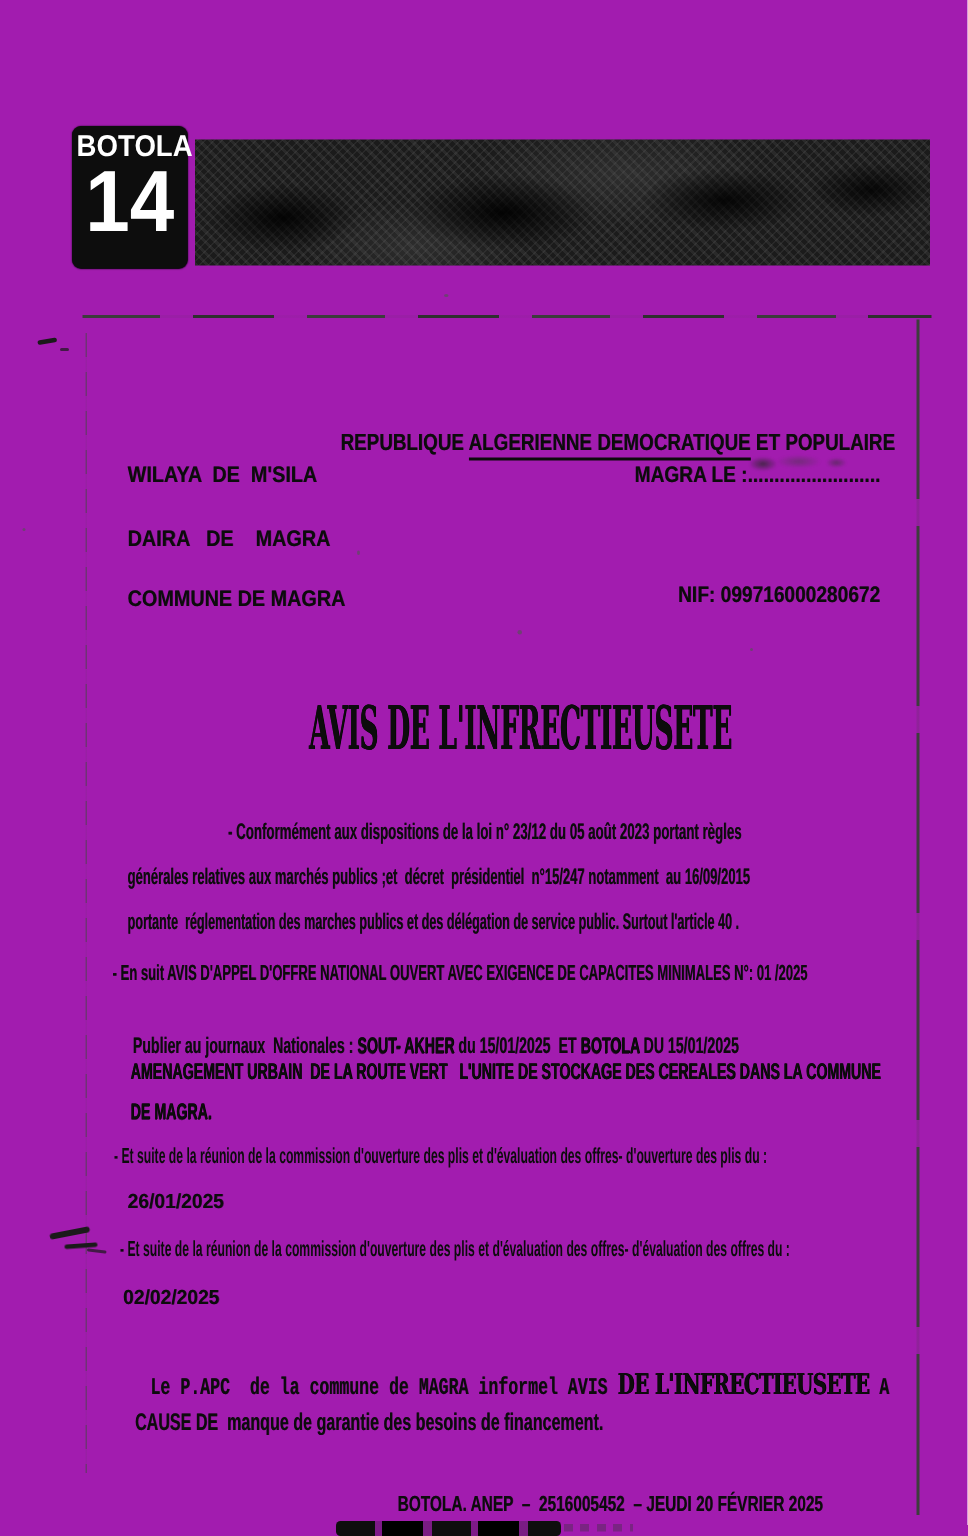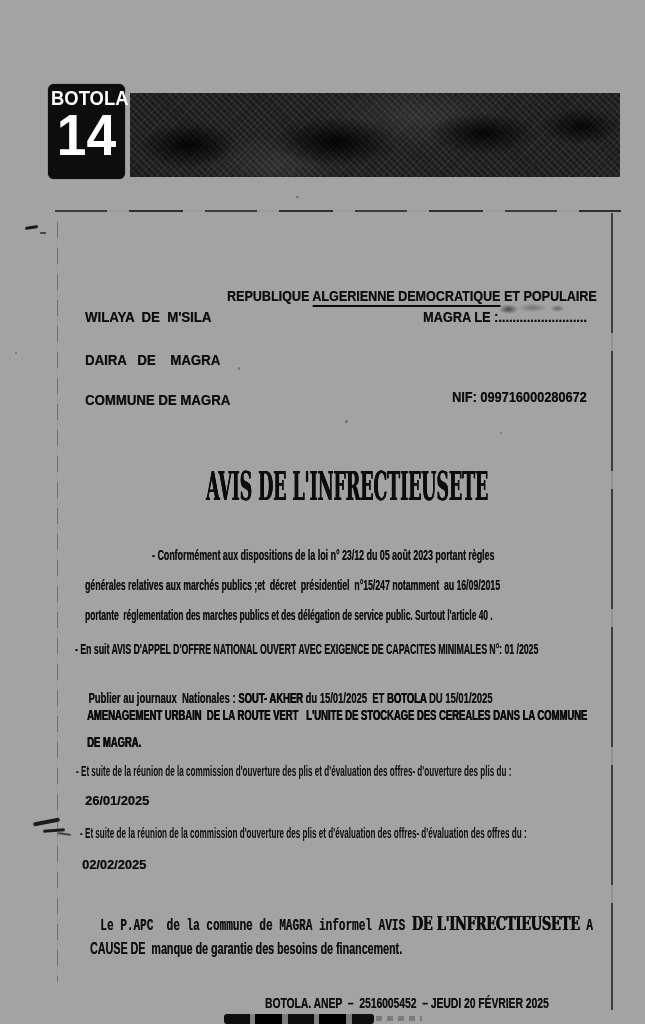--- a/index.html
+++ b/index.html
@@ -1,16 +1,16 @@
 <!DOCTYPE html>
 <html><head>
 <meta charset="utf-8">
 <style>
   html,body{margin:0;padding:0;background:#fff;}
-  .page{position:relative;width:645px;height:1024px;background:#a3a3a3;overflow:hidden;
+  .page{position:relative;width:645px;height:1024px;background:#a21caf;overflow:hidden;
         font-family:"Liberation Sans",sans-serif;color:#0c0c0c;}
 
   
   .badge{position:absolute;left:48px;top:84px;width:77px;height:95px;background:#0d0d0d;
          border-radius:6px;text-align:center;box-shadow:0 0 1px #000;}
   .badge .brand{display:block;margin-top:3px;font-weight:bold;font-size:20px;color:#fff;
                 letter-spacing:0px;transform:scaleX(.92);transform-origin:center top;
                 font-family:"Liberation Sans",sans-serif;}
   .badge .num{display:block;margin-top:-4px;font-weight:bold;font-size:58px;line-height:1;
               color:#fff;transform:scaleX(.92);transform-origin:center top;}

